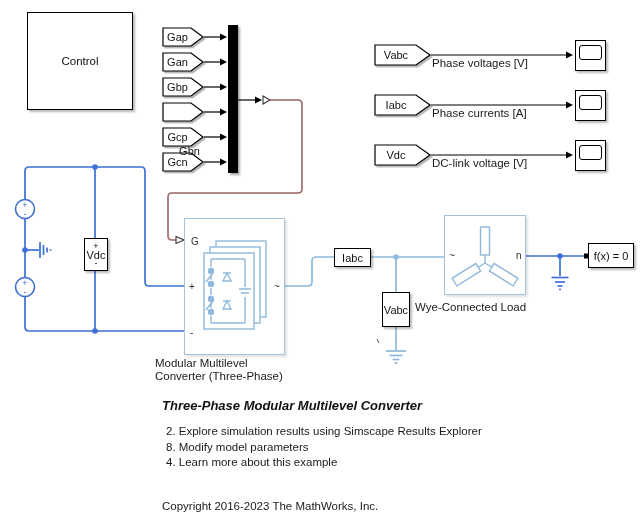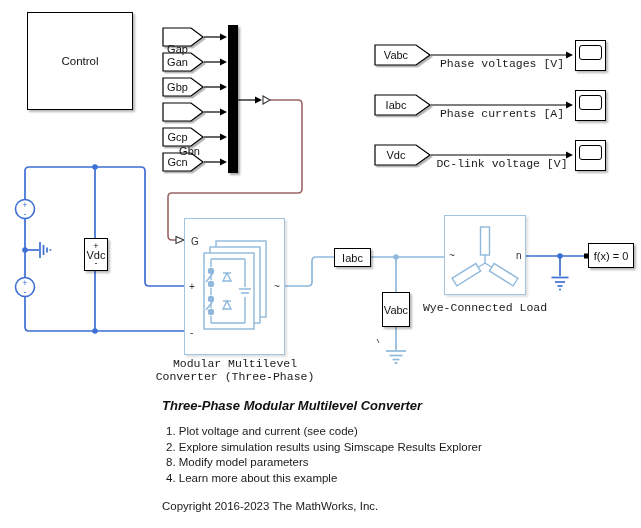--- a/index.html
+++ b/index.html
@@ -5,21 +5,21 @@
   html,body{margin:0;padding:0;background:#fff;}
   #canvas{position:relative;width:641px;height:528px;background:#fff;overflow:hidden;
           font-family:"Liberation Sans","DejaVu Sans",sans-serif;color:#111;}
   #wires{position:absolute;left:0;top:0;z-index:1;}
   .blk{position:absolute;z-index:2;background:#fff;border:1.3px solid #000;
        box-shadow:2px 2px 2px rgba(0,0,0,0.28);box-sizing:border-box;}
   .softblk{position:absolute;z-index:2;background:#fff;border:1.5px solid var(--block_lightblue);
        box-shadow:2px 2px 2px rgba(0,0,0,0.12);box-sizing:border-box;}
   .ctr{display:flex;align-items:center;justify-content:center;}
   .lbl{position:absolute;z-index:2;font-size:11.5px;color:#1a1a1a;white-space:nowrap;}
-  .lbl.c{text-align:center;font-family:Liberation Mono, monospace;}
+  .lbl.c{}
   .tagtxt{position:absolute;z-index:2;font-size:11px;display:flex;align-items:center;justify-content:center;}
   .mux{position:absolute;z-index:2;background:#000;box-shadow:2px 2px 2px rgba(0,0,0,0.35);}
   .scope{width:31px;height:31px;}
   .scope .screen{width:21px;height:13px;border:1.5px solid #000;border-radius:3px;margin:4px auto 0 auto;}
   .sensor{display:flex;flex-direction:column;align-items:center;justify-content:center;font-size:11px;line-height:10px;}
   .sensor .pm{font-size:9px;line-height:7px;}
   
   svg text{font-family:"Liberation Sans","DejaVu Sans",sans-serif;}
   .ln-k{stroke:#000;stroke-width:1.2;fill:none;}
   .ar-k{fill:#000;stroke:none;}
@@ -154,21 +154,21 @@
       <path class="w-dc" d="M557.5,286 H562.5" stroke-width="1.4"></path>
       <path class="w-dc" d="M559,289.5 H561" stroke-width="1.2"></path>
     </g>
     <rect class="nub" x="584" y="253.5" width="5" height="5"></rect>
   </svg>
 
   <div class="blk ctr" style="left:27px;top:12px;width:106px;height:98px;font-size:11.5px;">
     <span>Control</span>
   </div>
 
-  <div class="tagtxt" style="left:163px;top:40px;width:29px;height:18px;">
+  <div class="tagtxt" style="left:163px;top:28px;width:29px;height:18px;">
       <span>Gap</span>
     </div>
   <div class="tagtxt" style="left:163px;top:53px;width:29px;height:18px;">
       <span>Gan</span>
     </div>
   <div class="tagtxt" style="left:163px;top:78px;width:29px;height:18px;align-items:center;">
       <span>Gbp</span>
     </div>
   <div class="tagtxt" style="left:175px;top:103px;width:29px;height:24px;margin-top:36px;">
       <span>Gbn</span>
@@ -269,20 +269,19 @@
     </svg>
   </div>
   <div class="lbl c" style="left:415px;top:301px;width:140px;">Wye-Connected Load</div>
 
   <div class="blk ctr" style="left:588px;top:243px;width:46px;height:25px;font-size:11px;">
     <span>f(x) = 0</span>
   </div>
 
   <div class="title" style="left:162px;top:398px;">Three-Phase Modular Multilevel Converter</div>
   <div style="position:absolute;left:166px;top:424px;z-index:2;">
-    <div class="listitem">1. Plot voltage and current (see code)</div>
     <div class="listitem">2. Explore simulation results using Simscape Results Explorer</div>
     <div class="listitem">8. Modify model parameters</div>
     <div class="listitem">4. Learn more about this example</div>
   </div>
   <div class="lbl" style="left:162px;top:500px;">Copyright 2016-2023 The MathWorks, Inc.</div>
 
 </div>
 
 </body></html>

